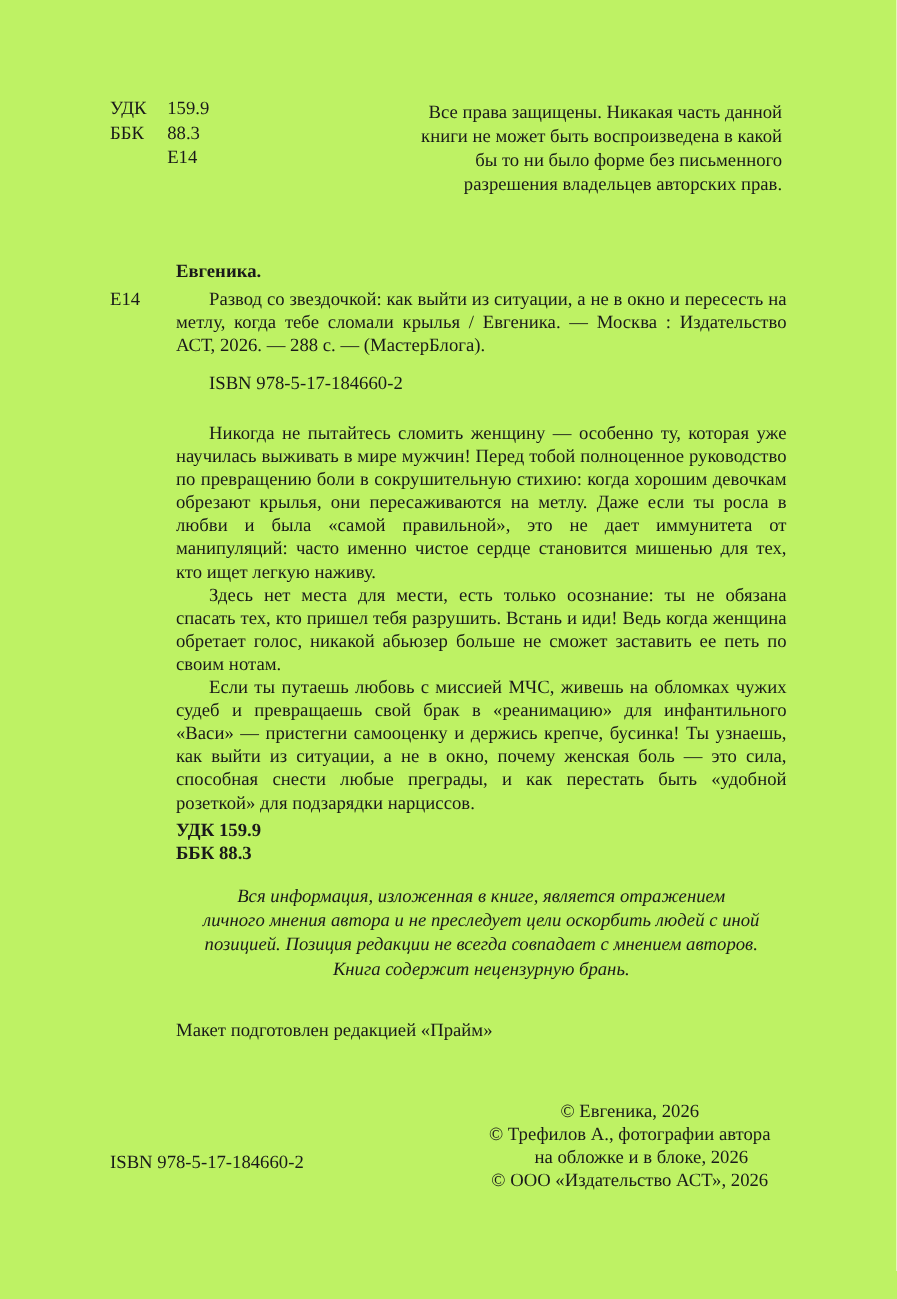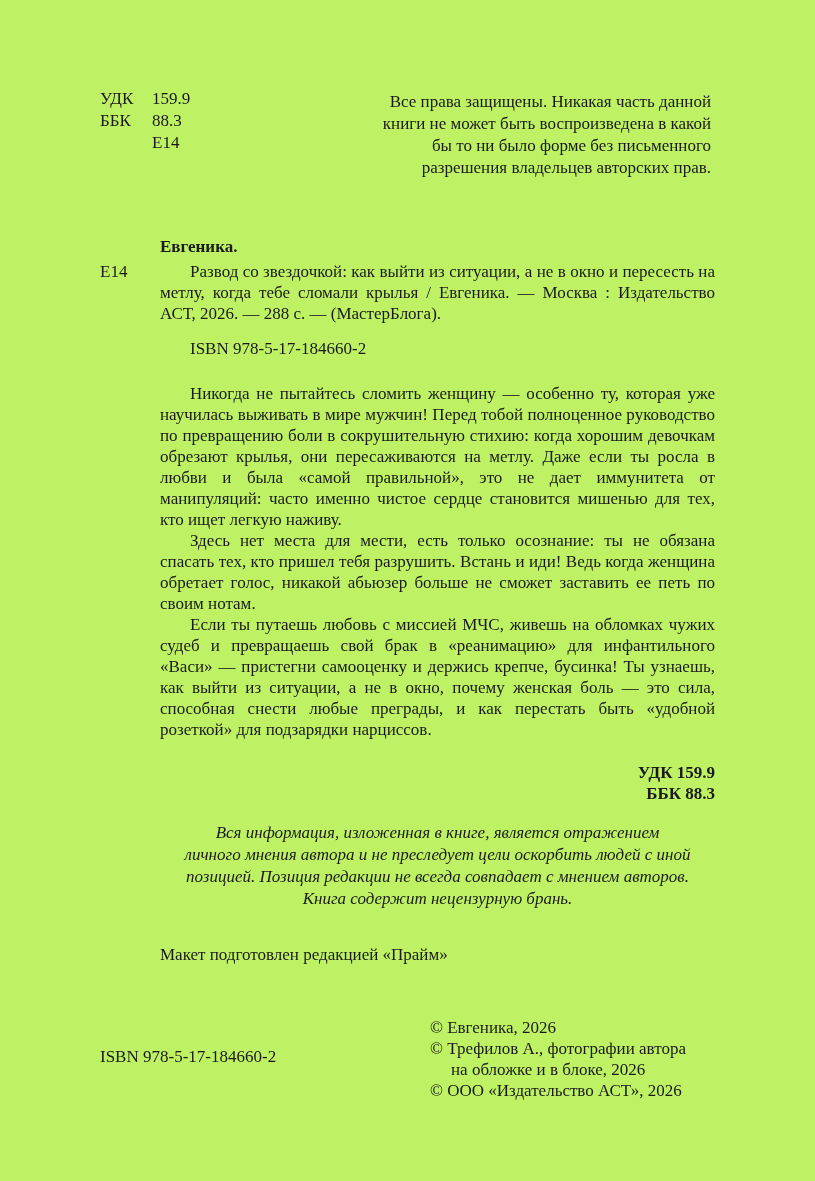--- a/index.html
+++ b/index.html
@@ -76,40 +76,40 @@
   }
   .annotation p {
     margin: 0;
     margin-top: 0;
     text-indent: 30px;
     text-align: justify;
     line-height: 21px;
   }
   .annotation p:first-child { margin-top: 24px; }
   .codes-bottom {
-    margin-top: 22px;
-    text-align: right;
+    margin-top: 4px;
     font-weight: bold;
     line-height: 21px;
   }
   .disclaimer {
     margin-top: 18px;
     text-align: center;
     font-style: italic;
     line-height: 22px;
   }
   .layout-credit {
     margin-top: 34px;
     text-align: left;
     line-height: 21px;
   }
   .copyrights {
     margin-top: 52px;
     margin-left: 270px;
     line-height: 21px;
+    text-align: center;
   }
   .copyright-line {
     padding-left: 21px;
     text-indent: -21px;
     white-space: pre-line;
   }
   .isbn-bottom {
     position: absolute;
     left: 100px;
     top: 1046px;

